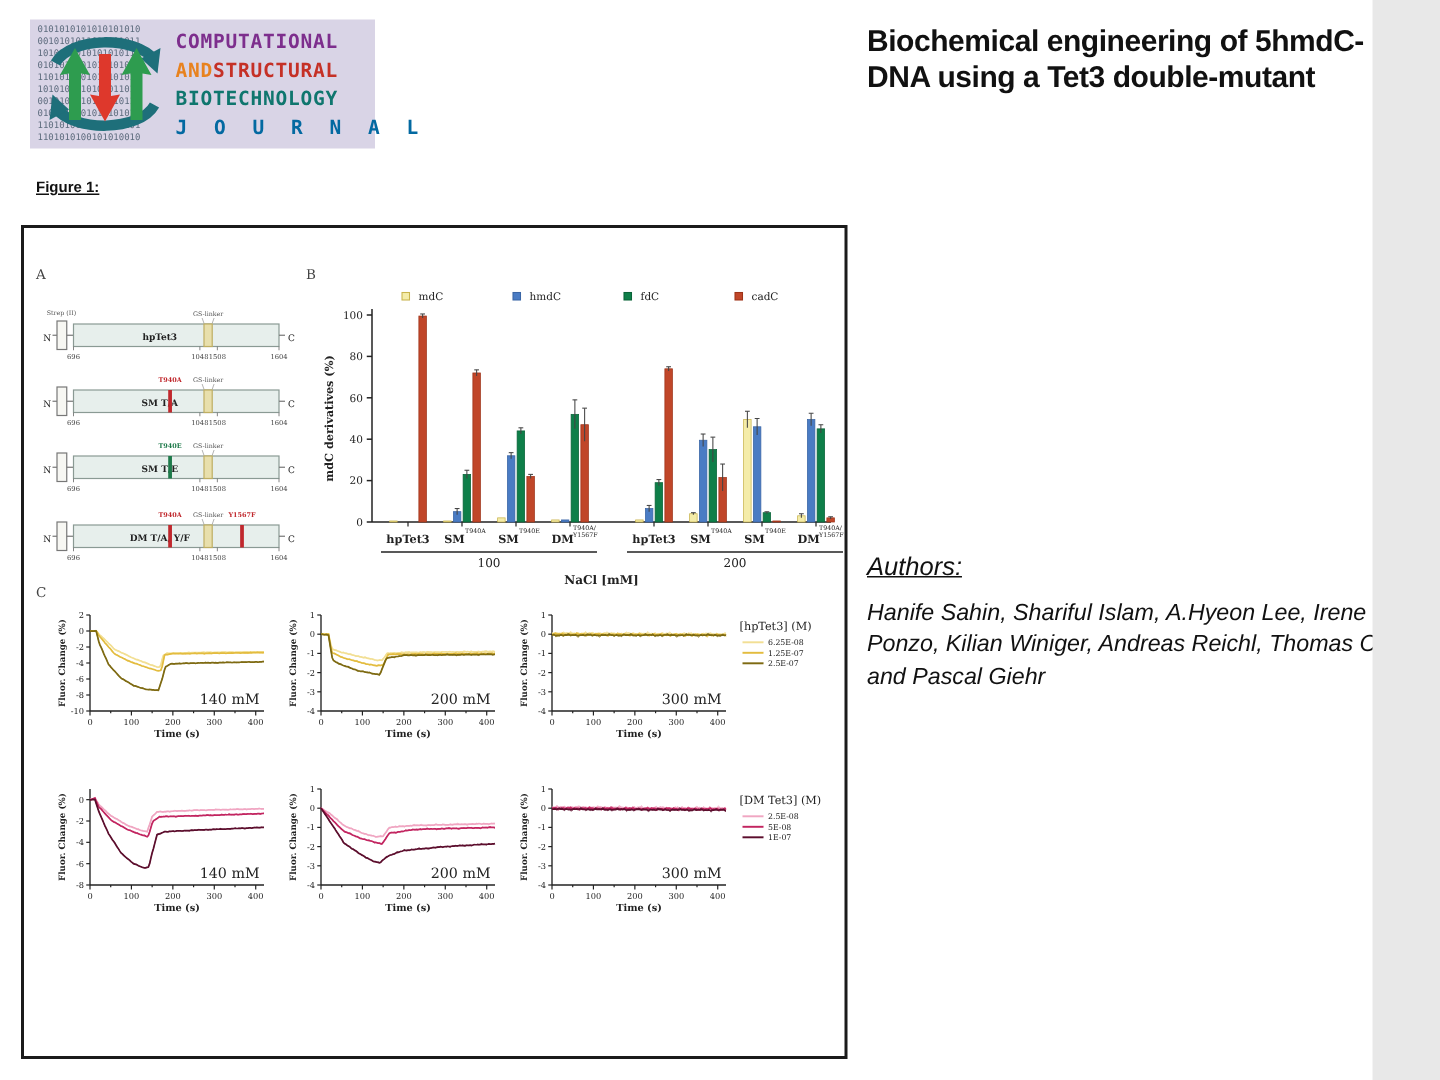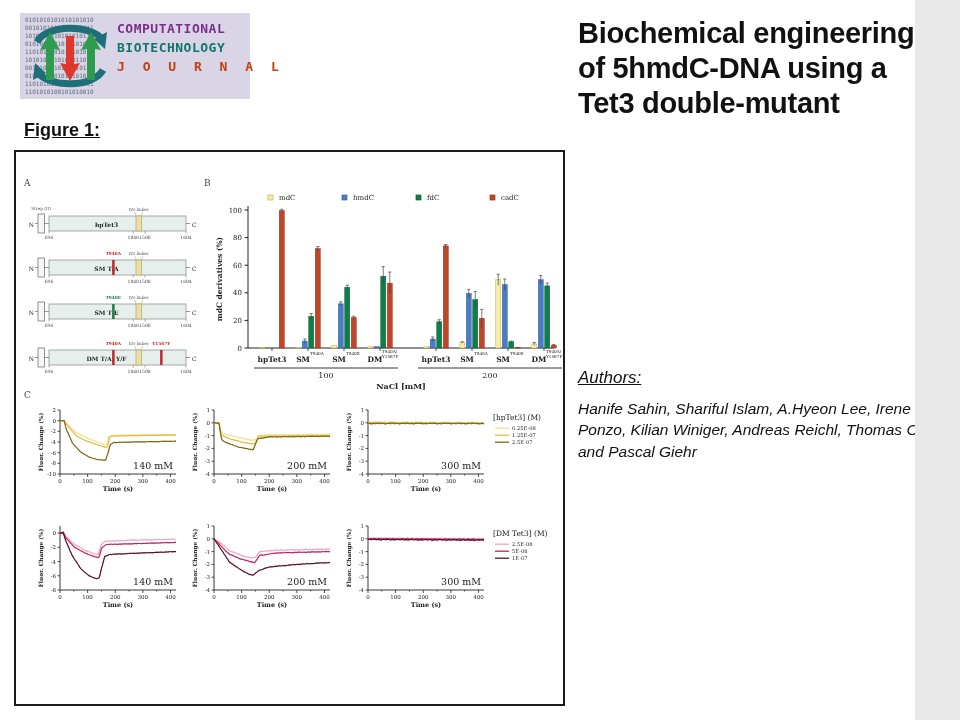--- a/index.html
+++ b/index.html
@@ -8,27 +8,27 @@
   
   .logo{position:absolute;left:20px;top:13px;width:230px;height:86px;background:#D9D4E6;display:flex}
   .logo-left{position:relative;width:97px;flex:none}
   .binary{position:absolute;left:5px;top:3px;font-family:"DejaVu Sans Mono",monospace;font-size:6px;line-height:8px;color:#5E6C7E;white-space:pre}
   .logo-arrows{position:absolute;left:9px;top:5px;width:82px;height:76px}
   .logo-text{flex:1;padding-top:6px;font-family:"DejaVu Sans Mono",monospace;font-weight:bold;line-height:19px}
   .lt{font-size:13px;letter-spacing:.5px;white-space:nowrap}
   .lt4{letter-spacing:5px}
 
   
-  .title{position:absolute;left:578px;top:16px;width:345px;margin:0;font-size:29px;line-height:1.2;font-weight:bold;color:#111;letter-spacing:-.3px}
+  .title{position:absolute;left:578px;top:16px;width:345px;margin:0;font-size:20px;line-height:1.2;font-weight:bold;color:#111;letter-spacing:-.3px}
   .authors{position:absolute;left:578px;top:368px;width:376px;font-style:italic;color:#111}
   .authors-heading{font-size:17px;text-decoration:underline;margin-bottom:10px}
   .authors-names{font-size:15.5px;line-height:1.38}
 
   
-  .figure-label{position:absolute;left:24px;top:120px;font-size:18px;font-weight:bold;text-decoration:underline;color:#111}
+  .figure-label{position:absolute;left:24px;top:120px;font-size:10px;font-weight:bold;text-decoration:underline;color:#111}
   .figure-box{position:absolute;left:14px;top:150px;width:551px;height:556px;border:2px solid #1b1b1b;box-sizing:border-box;background:#fff}
   .figure-box svg{width:100%;height:100%;display:block}
 </style>
 </head>
 <body>
 
 <div class="slide">
 
   <div class="logo" style="background: rgb(217, 212, 230);">
     <div class="logo-left">
@@ -38,22 +38,23 @@
           <polygon points="78,14 76,31 65,21" fill="#1E6F7A"></polygon>
           <path d="M 74 52 C 64 70, 20 70, 8 54" stroke="#1E6F7A" stroke-width="7" fill="none"></path>
           <polygon points="4,62 6,45 17,55" fill="#1E6F7A"></polygon>
           <polygon points="17,62 17,31 11,32 21,14 31,32 25,31 25,62" fill="#2E9C4F"></polygon>
           <polygon points="58,62 58,31 52,32 62,14 72,32 66,31 66,62" fill="#2E9C4F"></polygon>
           <polygon points="37,18 37,46 31,45 41,63 51,45 45,46 45,18" fill="#DE382C"></polygon>
         </svg>
     </div>
     <div class="logo-text">
       <div class="lt" style="color: rgb(125, 46, 141);">COMPUTATIONAL</div>
+      <div class="lt"><span style="color: rgb(232, 130, 30);">AND</span><span style="color: rgb(197, 48, 38);">STRUCTURAL</span></div>
       <div class="lt" style="color: #0f766e;">BIOTECHNOLOGY</div>
-      <div class="lt lt4" style="color: #c2410c;">J O U R N A L</div>
+      <div class="lt lt4" style="color: #0369a1;">J O U R N A L</div>
     </div>
   </div>
 
   <h1 class="title">Biochemical engineering of 5hmdC-DNA using a Tet3 double-mutant</h1>
 
   <div class="figure-label">Figure 1:</div>
 
   <div class="figure-box">
     <svg id="figure-svg" viewBox="0 0 547 552" preserveAspectRatio="xMidYMin meet">
         <g>

